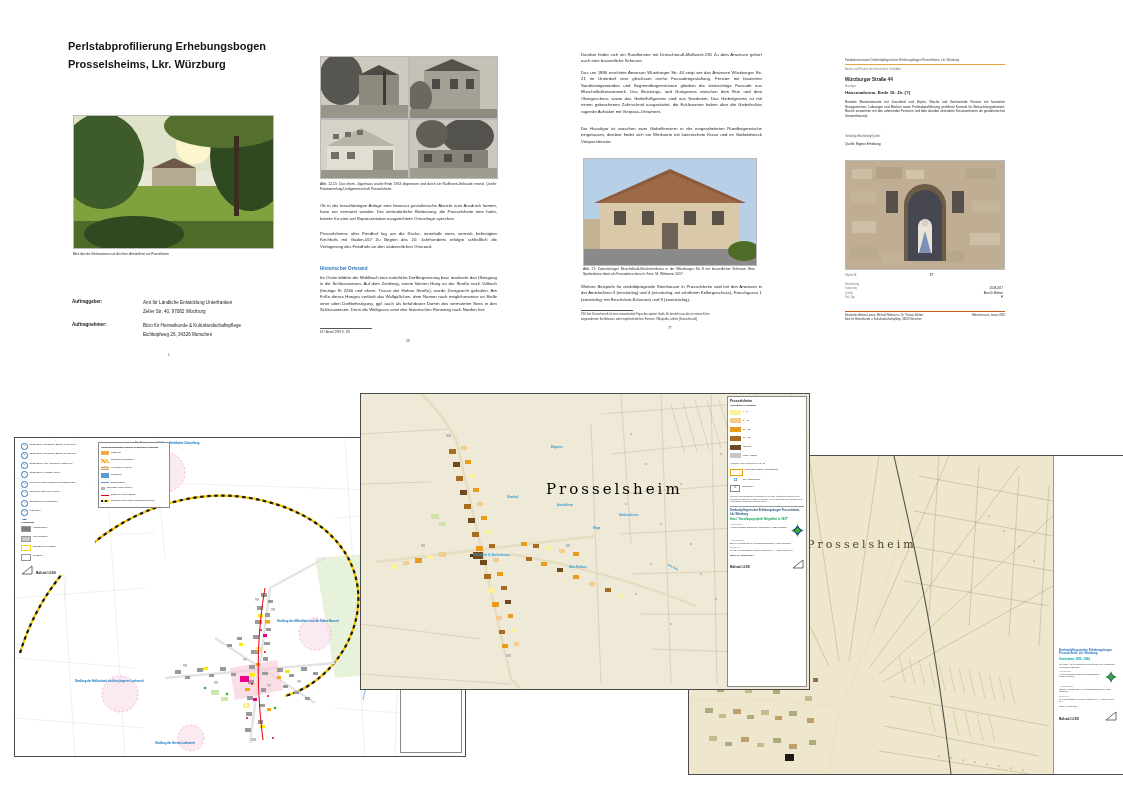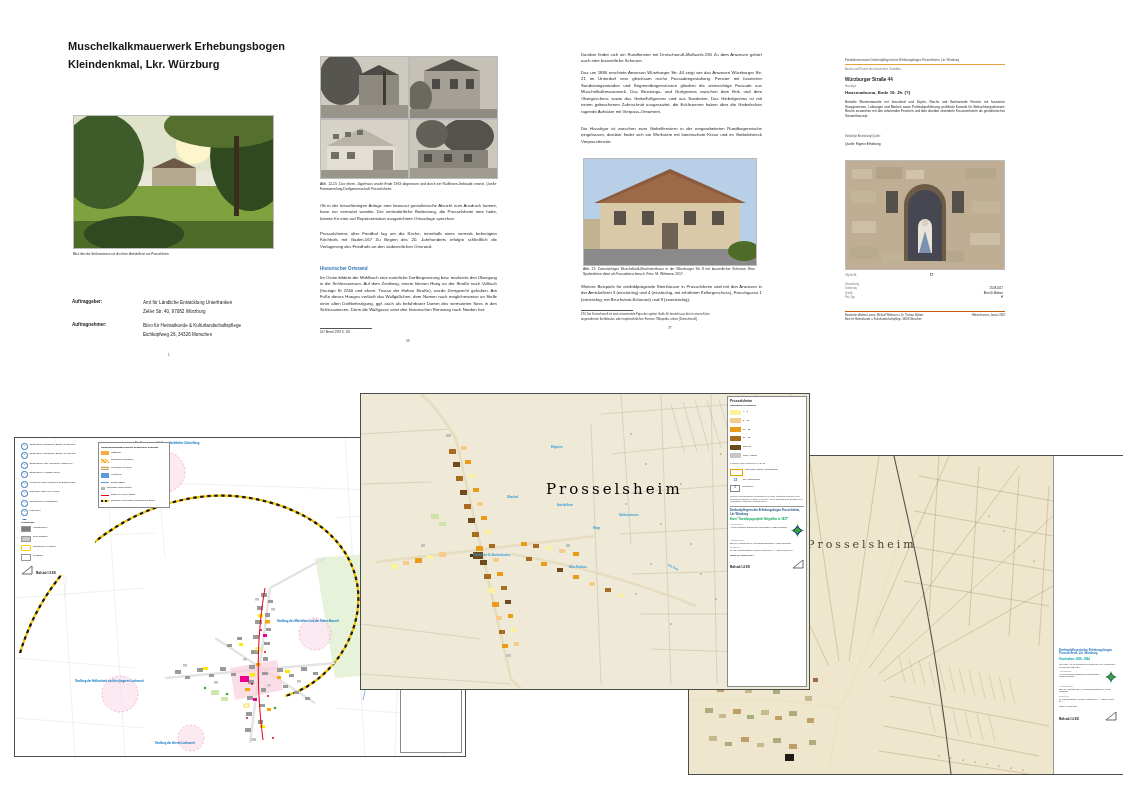--- a/index.html
+++ b/index.html
@@ -67,22 +67,22 @@
   .scale-txt{font-size:2.6px;font-weight:bold;color:#111;}
   .src{font-size:2.05px;line-height:1.3;color:#444;}
   .bigname{font-family:"DejaVu Serif",serif;color:#2f2f2f;letter-spacing:3px;}
 </style>
 </head>
 <body>
 
 <div class="canvas">
 
   <section>
-    <div class="abs pg-title" style="left:68px;top:40px;">Muschelkalkmauerwerk Erhebungsbogen</div>
-    <div class="abs pg-title" style="left:68px;top:58px;">Kleindenkmal, Lkr. Würzburg</div>
+    <div class="abs pg-title" style="left:68px;top:40px;">Perlstabprofilierung Erhebungsbogen</div>
+    <div class="abs pg-title" style="left:68px;top:58px;">Prosselsheims, Lkr. Würzburg</div>
     <svg class="abs photo" style="left:73px;top:115px;" width="199" height="132" viewBox="0 0 199 132">
       <rect width="199" height="132" fill="#e9e8d8"></rect>
       <rect y="0" width="199" height="55" fill="#dfe3c9"></rect>
       <circle cx="120" cy="30" r="18" fill="#fdf6cd"></circle>
       <rect y="70" width="199" height="40" fill="#7fa13e"></rect>
       <rect y="105" width="199" height="27" fill="#4f6b28"></rect>
       <rect x="78" y="52" width="44" height="18" fill="#b5a98f"></rect>
       <path d="M78 52 L100 42 L122 52 Z" fill="#6e5846"></path>
       <ellipse cx="28" cy="45" rx="42" ry="48" fill="#3e5b2a"></ellipse>
       <ellipse cx="176" cy="40" rx="40" ry="55" fill="#2f4a20"></ellipse>

